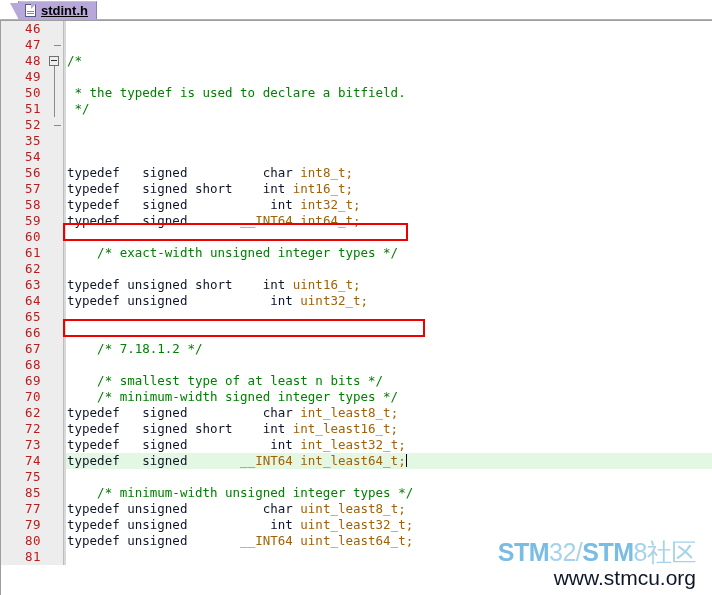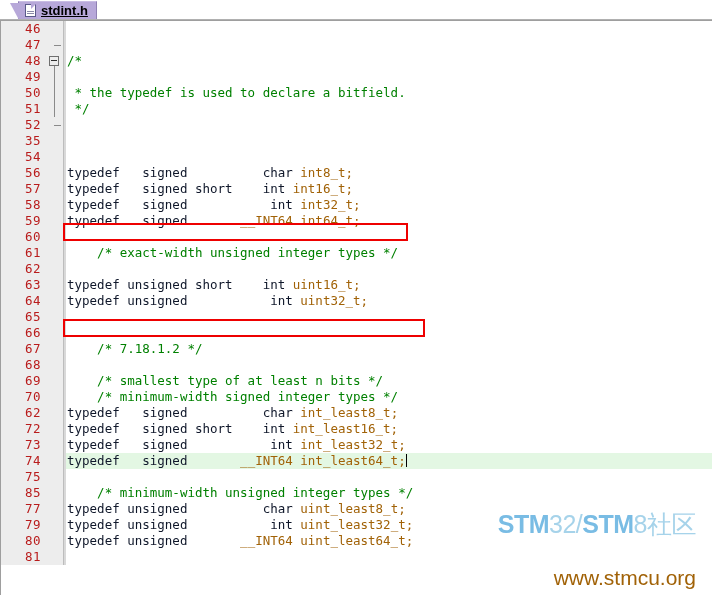--- a/index.html
+++ b/index.html
@@ -234,23 +234,22 @@
     line-height: 27px;
     letter-spacing: -0.5px;
     white-space: nowrap;
   }
   .wm-b { font-weight: bold; color: #79bce4; }
   .wm-n { font-weight: normal; color: #a6d3ea; }
   .wm-line2 {
     font-family: "Liberation Sans", sans-serif;
     font-size: 21px;
     line-height: 23px;
-    color: #a16207;
+    color: #0f172a;
     white-space: nowrap;
-    margin-top: 28px;
   }
 </style>
 </head>
 <body>
 
 <div id="app">
 
   <div class="tabstrip">
     <div class="tabstrip-filler"></div>
     <div class="tab">

